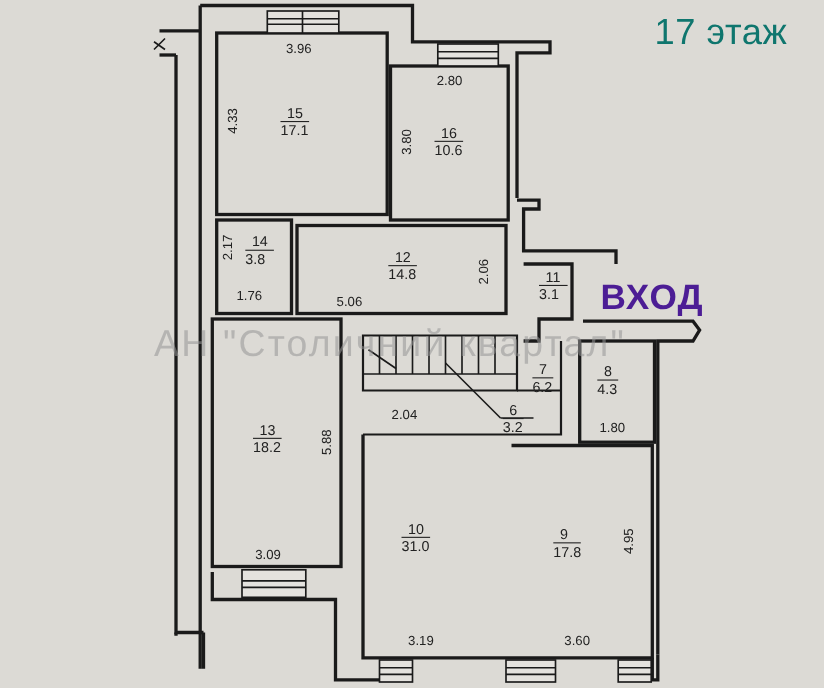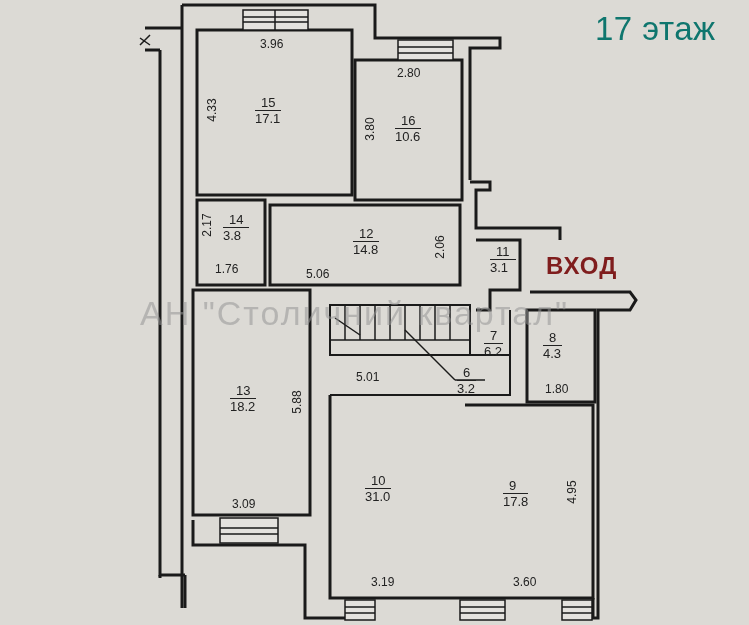--- a/index.html
+++ b/index.html
@@ -9,21 +9,21 @@
     font-family:"Liberation Sans", sans-serif;
     position:relative;
   }
   #plan { position:absolute; left:0; top:0; width:749px; height:625px; }
   .floor-label {
     position:absolute; left:595px; top:10px;
     font-size:33px; color:#0f766e; letter-spacing:0.5px;
   }
   .entrance-label {
     position:absolute; left:546px; top:252px;
-    font-size:24px; font-weight:bold; color:#7f1d1d; letter-spacing:1px;
+    font-size:32px; font-weight:bold; color:#4c1d95; letter-spacing:1px;
   }
   .watermark {
     position:absolute; left:140px; top:294px;
     font-size:34px; color:rgba(150,150,150,0.55);
     letter-spacing:2px; white-space:nowrap;
   }
   .room {
     position:absolute; text-align:left; color:#222;
     font-size:13px; line-height:15px;
   }
@@ -164,21 +164,21 @@
 <div class="room" style="left:543px;top:330px;">
   <span class="num">8</span>
   <span class="area">4.3</span>
 </div>
 <div class="dim" style="left:545px;top:382px;">1.80</div>
 
 <div class="room" style="left:457px;top:365px;">
   <span class="num">6</span>
   <span class="area">3.2</span>
 </div>
-<div class="dim" style="left:356px;top:370px;">5.01</div>
+<div class="dim" style="left:356px;top:370px;">2.04</div>
 
 <div class="room" style="left:365px;top:473px;">
   <span class="num">10</span>
   <span class="area">31.0</span>
 </div>
 <div class="dim" style="left:371px;top:575px;">3.19</div>
 
 <div class="room" style="left:503px;top:478px;">
   <span class="num">9</span>
   <span class="area">17.8</span>

